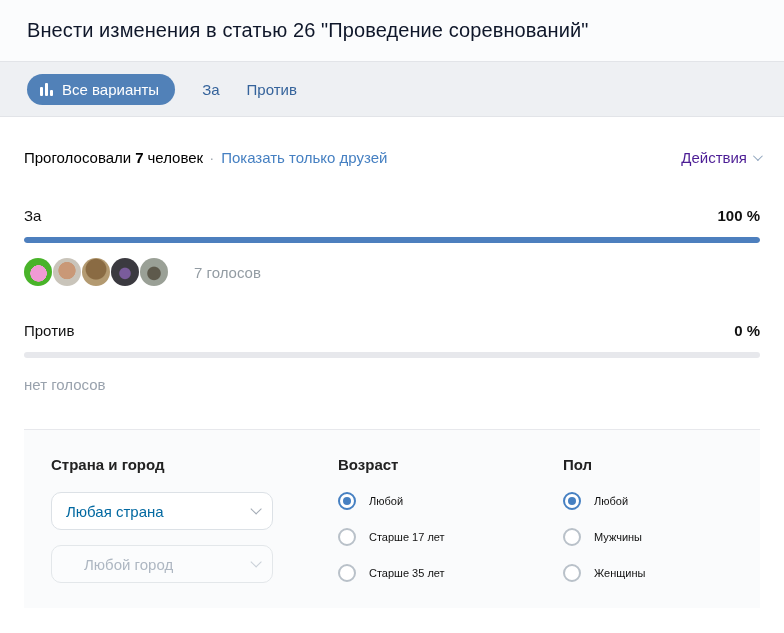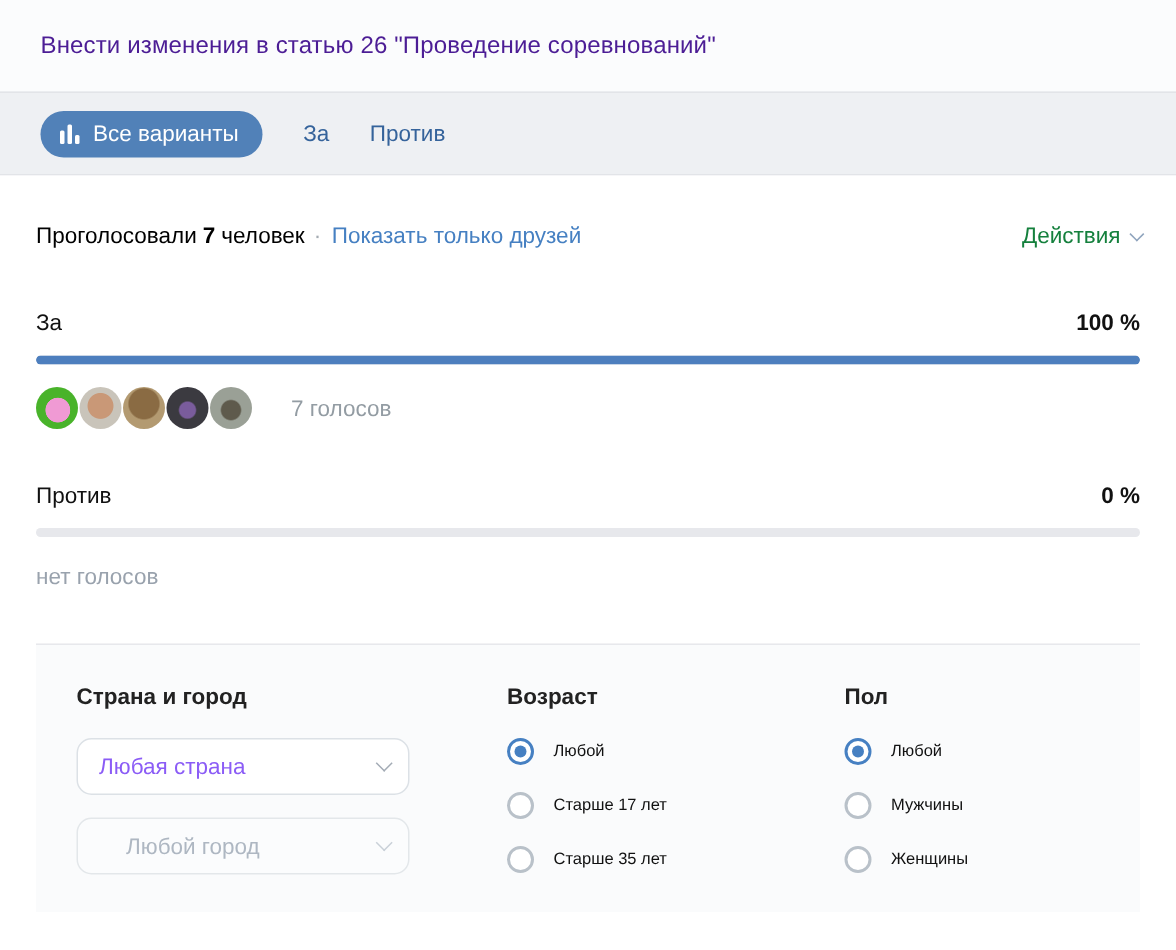--- a/index.html
+++ b/index.html
@@ -12,21 +12,21 @@
   }
 
   
   .title-section {
     height: 61px;
     background: #fbfcfd;
     display: flex;
     align-items: center;
     padding: 0 27px;
   }
-  .poll-title { font-size: 16px; color: #4c1d95; letter-spacing: .1px; }
+  .poll-title { font-size: 20px; color: #0f172a; letter-spacing: .1px; }
 
   
   .tab-strip {
     height: 56px;
     background: #eef0f3;
     border-top: 1px solid #e2e4e8;
     border-bottom: 1px solid #e2e4e8;
     display: flex;
     align-items: center;
     padding: 0 27px;
@@ -62,21 +62,21 @@
   .meta-row { display: flex; align-items: center; justify-content: space-between; }
   .meta-left { display: flex; align-items: center; font-size: 15px; }
   .voted-count { font-weight: bold; margin: 0 4px; }
   .dot-sep { color: #a4abb2; margin: 0 7px 0 6px; font-size: 15px; }
   .friends-link {
     background: none; border: none; cursor: pointer;
     font-family: inherit; font-size: 15px; color: #4680c2;
   }
   .actions-btn {
     background: none; border: none; cursor: pointer;
-    font-family: inherit; font-size: 15px; color: #15803d;
+    font-family: inherit; font-size: 15px; color: #4c1d95;
     display: inline-flex; align-items: center; gap: 6px;
   }
   .chev {
     width: 7px; height: 7px;
     border-right: 1.6px solid #8fa4bd;
     border-bottom: 1.6px solid #8fa4bd;
     transform: rotate(45deg) translateY(-2px);
     display: inline-block;
   }
 
@@ -125,21 +125,21 @@
   .fcol-3 { flex: 1; }
   .filter-header { font-size: 15px; font-weight: bold; color: #222; margin-bottom: 19px; }
 
   .select-box {
     width: 222px; height: 38px;
     background: #fff;
     border: 1px solid #dce1e6;
     border-radius: 10px;
     display: flex; align-items: center; justify-content: space-between;
     padding: 0 14px;
-    font-size: 15px; color: #8b5cf6;
+    font-size: 15px; color: #0369a1;
     cursor: pointer;
   }
   .select-box + .select-box { margin-top: 15px; padding-left: 32px; }
   .select-box.disabled {
     background: #fbfcfd;
     color: #aeb7c2;
     border-color: #e3e7ea;
     cursor: default;
   }
   .select-chev {

